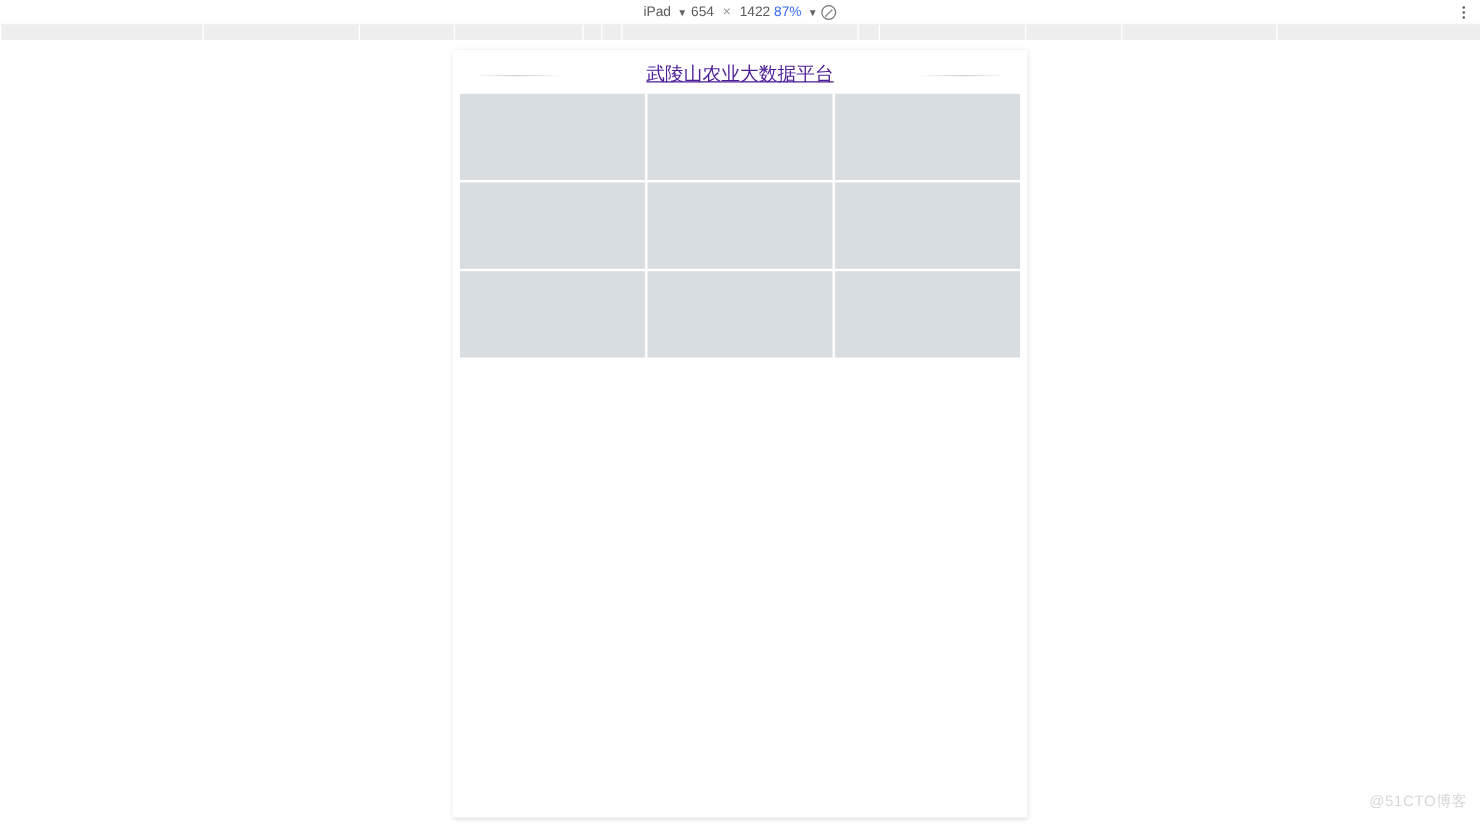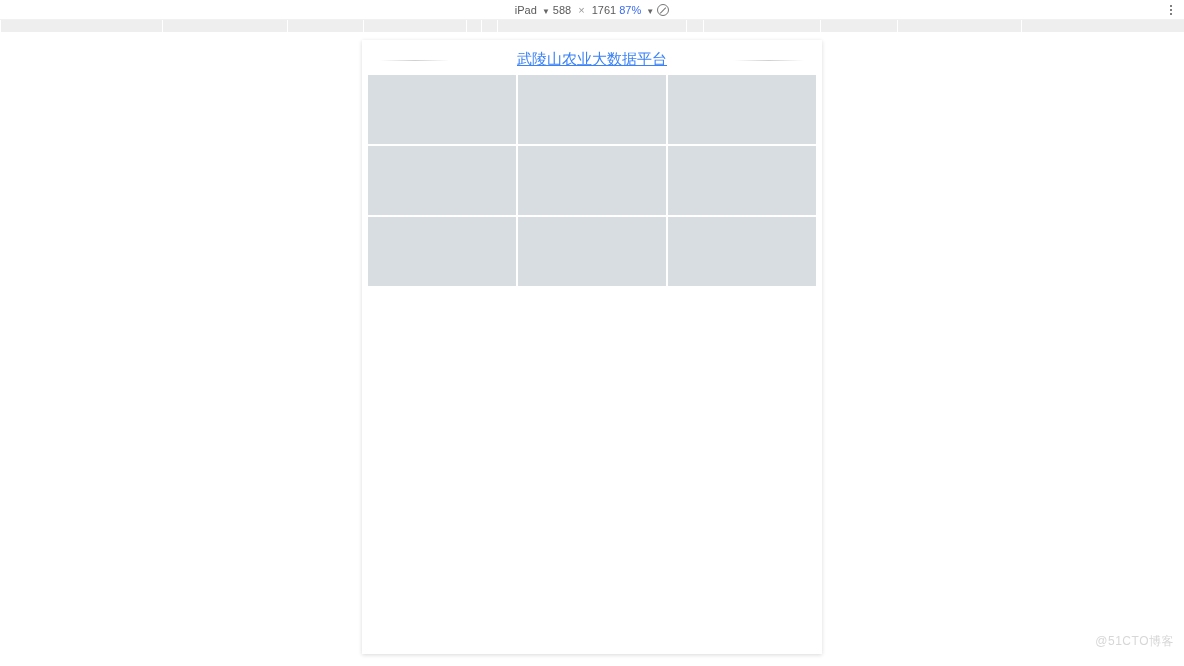--- a/index.html
+++ b/index.html
@@ -46,21 +46,21 @@
     }
     .device-frame {
       width:460px; height:614px; background:#fff;
       box-shadow:0 1px 4px rgba(0,0,0,0.15);
       padding:8px 6px;
     }
     .page-title {
       text-align:center; font-size:15px; margin:2px 0 6px 0;
       position:relative;
     }
-    .page-title a { color:#3b82f6; text-decoration:underline; }
+    .page-title a { color:#4c1d95; text-decoration:underline; }
     .page-title::before, .page-title::after{
       content:""; position:absolute; top:50%; width:70px; height:1px;
       background:linear-gradient(to right, rgba(0,0,0,0) 0%, #d0d0d0 50%, rgba(0,0,0,0) 100%);
     }
     .page-title::before{ left:12px; }
     .page-title::after{ right:12px; }
 
     .grid { display:flex; flex-wrap:wrap; gap:2px; }
     .cell {
       flex:0 0 calc((100% - 4px)/3);
@@ -76,23 +76,23 @@
 </head>
 <body>
 
 <div class="dev-toolbar">
   <div class="center">
     <span>
       <span>iPad</span>
       <span class="caret">▼</span>
     </span>
     <span>
-      <span>588</span>
+      <span>654</span>
       <span class="times">×</span>
-      <span>1761</span>
+      <span>1422</span>
     </span>
     <span class="zoom">
       <span>87%</span>
       <span class="caret">▼</span>
     </span>
     <span class="no-throttle"></span>
   </div>
   <div class="right">
     <div class="kebab">
       <span></span>

